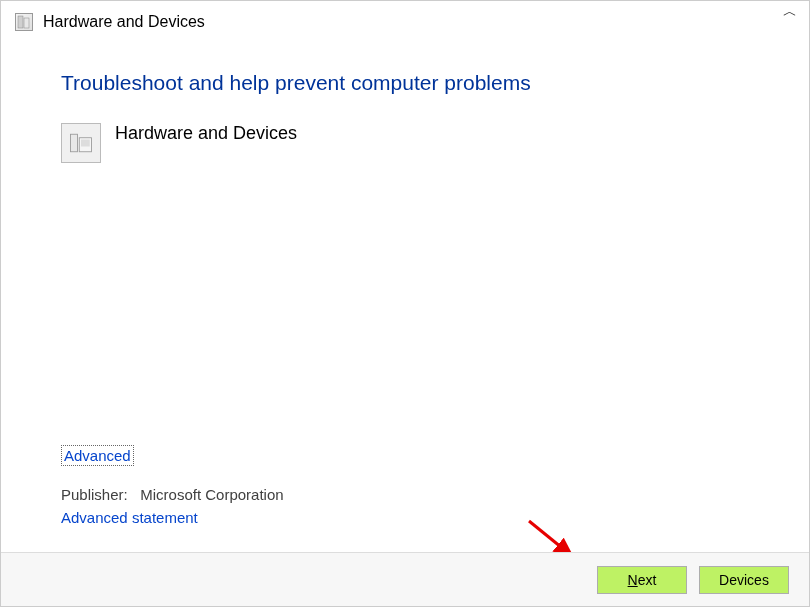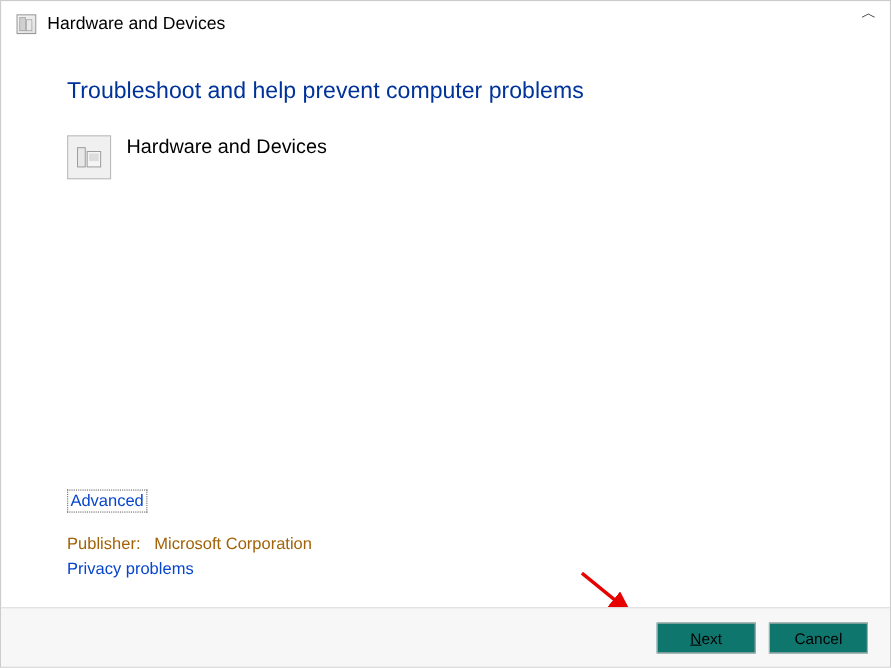--- a/index.html
+++ b/index.html
@@ -94,21 +94,21 @@
       font-size: 15px;
       cursor: pointer;
       border: 1px dotted #666;
       padding: 1px 2px;
       display: inline-block;
       margin-top: 15px;
     }
     .publisher-row {
       margin-top: 20px;
       font-size: 15px;
-      color: #a16207;
+      color: #404040;
     }
     .privacy-link {
       color: #0645cc;
       font-size: 15px;
       cursor: pointer;
       margin-top: 6px;
       display: inline-block;
     }
     .footer {
       position: absolute;
@@ -120,21 +120,21 @@
       border-top: 1px solid #ddd;
       display: flex;
       align-items: center;
       justify-content: flex-end;
       padding: 0 20px;
       gap: 12px;
     }
     .btn {
       min-width: 90px;
       height: 28px;
-      background: #0f766e;
+      background: #bef264;
       border: 1px solid #adadad;
       font-size: 14px;
       font-family: inherit;
       cursor: pointer;
       padding: 0 16px;
     }
     .arrow-annotation {
       position: absolute;
       bottom: 40px;
       right: 225px;
@@ -176,28 +176,28 @@
   </div>
 </div>
 
 <div class="bottom-links">
   <span class="advanced-link">Advanced</span>
   <div class="publisher-row">
     <span>Publisher:</span>
     &nbsp;
     <span>Microsoft Corporation</span>
   </div>
-  <span class="privacy-link">Privacy problems</span>
+  <span class="privacy-link">Advanced statement</span>
 </div>
 
 <svg class="arrow-annotation" width="60" height="50" viewBox="0 0 60 50">
   <defs>
     <marker id="arrowhead" markerWidth="8" markerHeight="8" refX="6" refY="3" orient="auto">
       <polygon points="0 0, 7 3, 0 6" fill="#e60000"></polygon>
     </marker>
   </defs>
   <line x1="5" y1="5" x2="48" y2="40" stroke="#e60000" stroke-width="3" marker-end="url(#arrowhead)"></line>
 </svg>
 
 <div class="footer">
   <button class="btn"><span class="u-underline">N</span><span>ext</span></button>
-  <button class="btn">Cancel</button>
+  <button class="btn">Devices</button>
 </div>
 
 </body></html>

